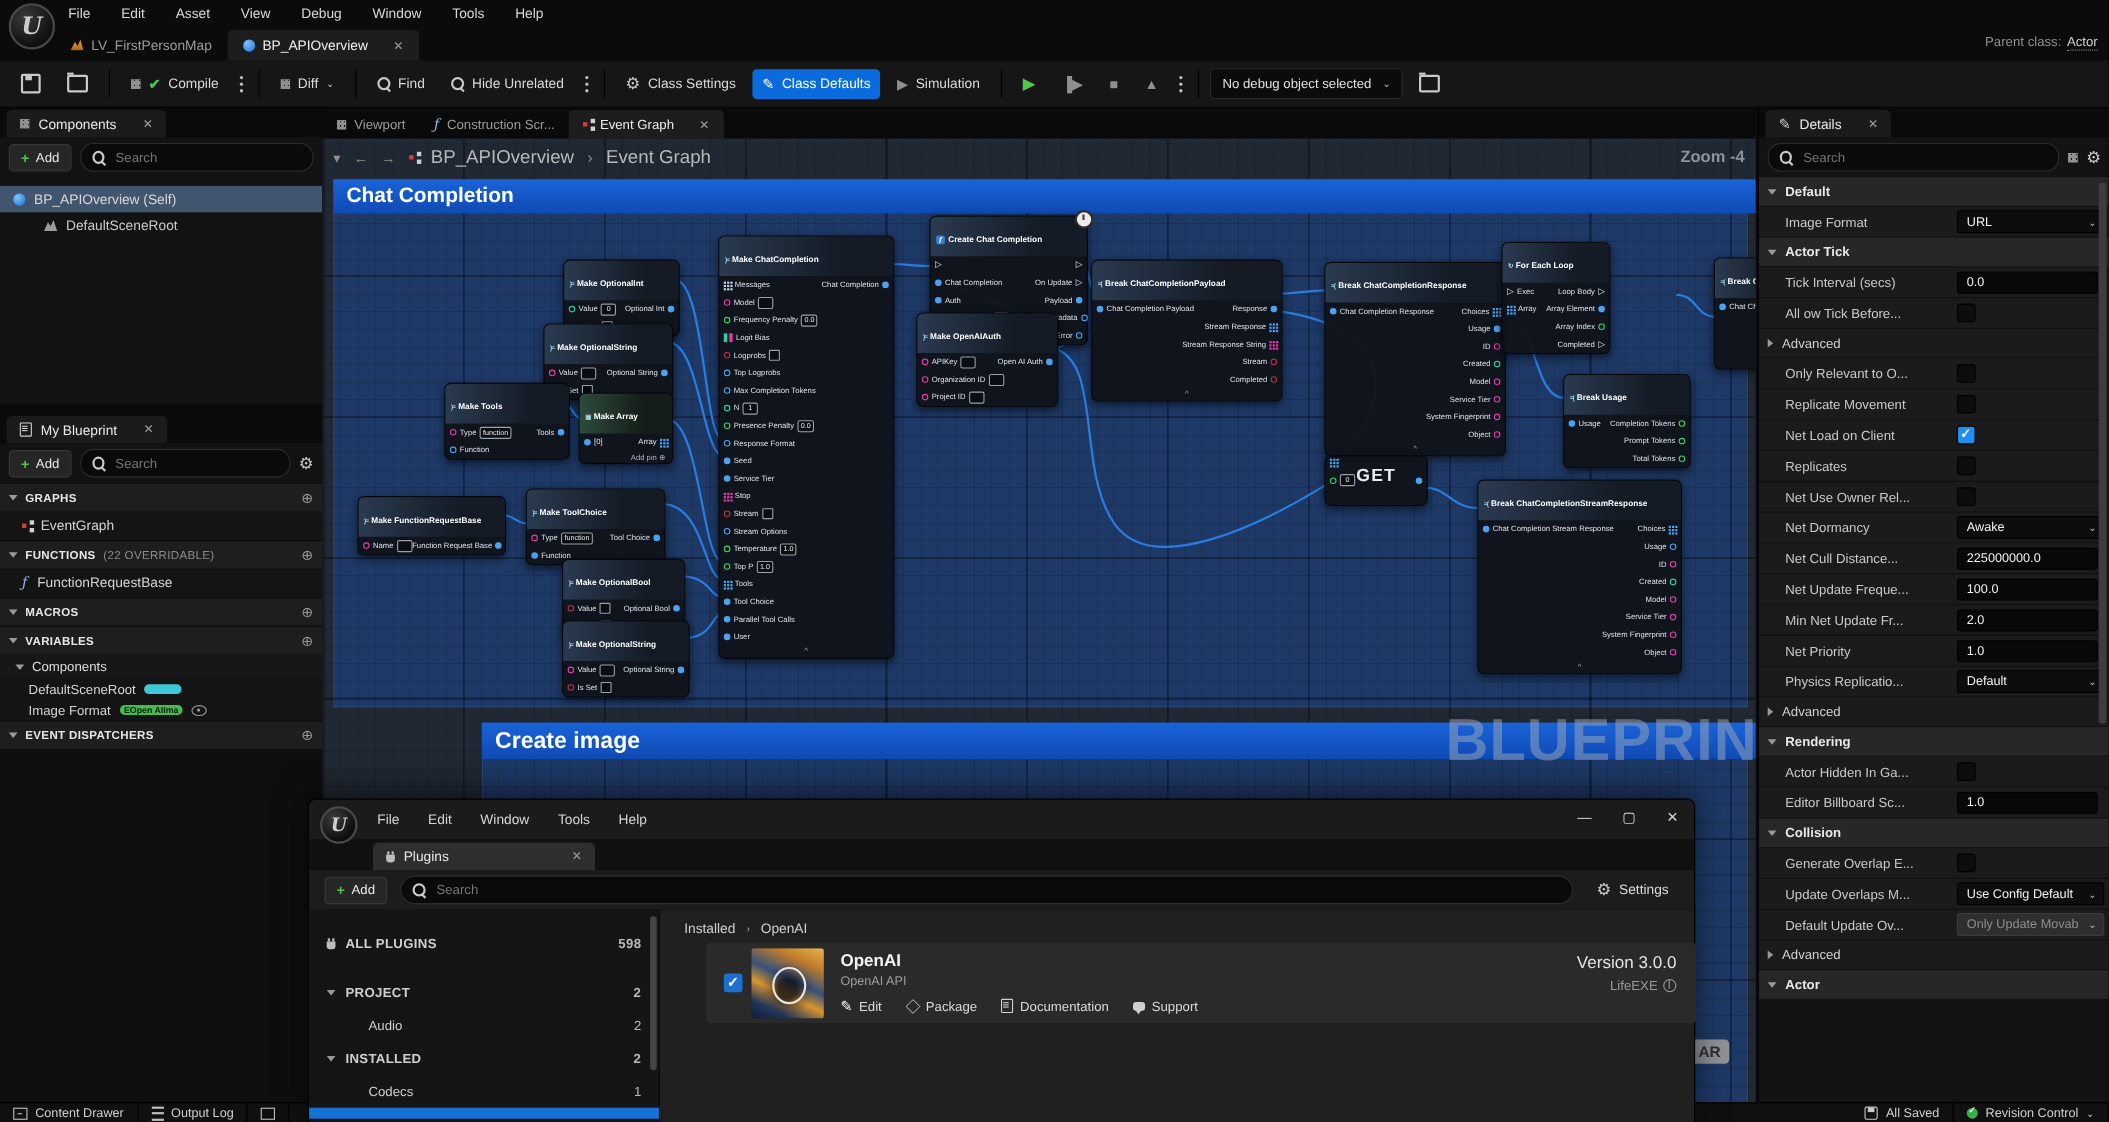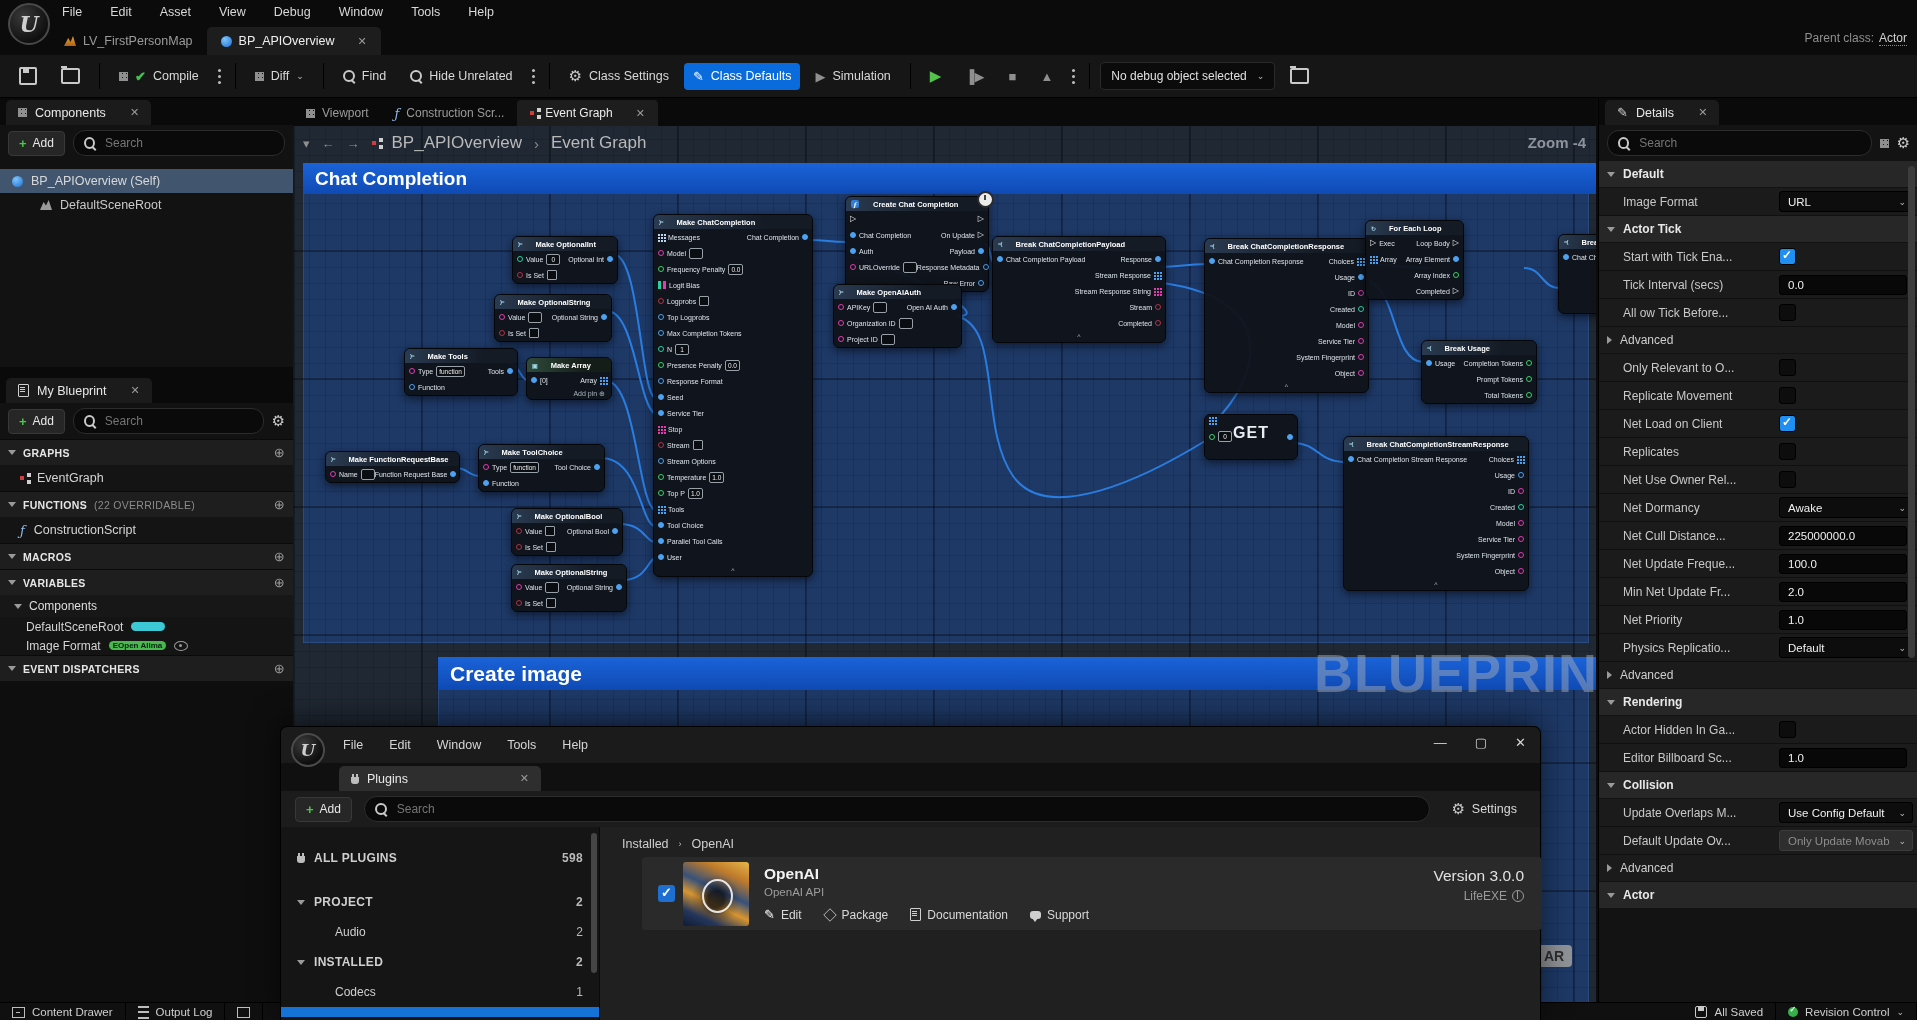--- a/index.html
+++ b/index.html
@@ -88,21 +88,21 @@
   .commenthead{position:absolute;z-index:4;background:linear-gradient(180deg,#1a63d8,#0f4ab4);display:flex;align-items:center;color:#fff;font-weight:bold;padding-left:12px;}
   #breadcrumbbar{position:absolute;left:0;top:0;width:100%;height:34px;z-index:5;display:flex;align-items:center;gap:12px;padding-left:10px;color:#a9a9a9;}
   #breadcrumbbar .bc{font-size:17px;color:#b9b9b9;}
   #breadcrumbbar .bsep{color:#8a8a8a;font-size:15px;}
   #zoomlabel{position:absolute;right:10px;top:8px;z-index:5;color:#8d939c;font-size:15px;font-weight:bold;}
   #watermark{position:absolute;z-index:6;color:rgba(160,170,185,.5);font-weight:bold;font-size:54px;letter-spacing:1px;}
   #frag-ar{position:absolute;z-index:6;background:#8f9296;color:#2e2e2e;font-weight:bold;font-size:14px;border-radius:4px;padding:3px 8px;}
   #wires{position:absolute;left:0;top:0;z-index:4;}
   
   .node{position:absolute;z-index:5;background:rgba(16,19,25,.95);border:1px solid #04060a;border-radius:6px;box-shadow:0 3px 8px rgba(0,0,0,.55);}
-  .nhead{height:14px;display:flex;align-items:center;gap:14px;padding:0 5px;border-radius:5px 5px 0 0;
+  .nhead{height:14px;display:flex;align-items:flex-end;gap:3px;padding:11px 5px;border-radius:5px 5px 0 0;
      background:linear-gradient(90deg,#2a3a50,#141b25 70%);color:#fff;font-size:7.5px;font-weight:bold;white-space:nowrap;overflow:hidden;}
   .nhead.green{background:linear-gradient(90deg,#2e4a3a,#141d18 70%);}
   .nhead .nico{font-size:6px;color:#9fd8e8;font-weight:bold;letter-spacing:-1px;}
   .nhead .fnico{width:8px;height:8px;background:#2f7fd6;border-radius:2px;color:#fff;font-size:6px;display:flex;align-items:center;justify-content:center;font-style:italic;font-family:"DejaVu Serif",serif;}
   .nrow{height:16px;display:flex;align-items:center;justify-content:space-between;padding:0 4px;font-size:7px;color:#dde3ea;}
   .nside{display:flex;align-items:center;gap:3px;white-space:nowrap;}
   .pn{display:inline-block;flex:none;}
   .pc{width:6px;height:6px;border-radius:50%;border:1.5px solid #fff;box-sizing:border-box;}
   .pe{font-size:8px;line-height:8px;}
   .pg{width:2px;height:2px;background:currentColor;box-shadow:3px 0 0 currentColor,6px 0 0 currentColor,0 3px 0 currentColor,3px 3px 0 currentColor,6px 3px 0 currentColor,0 6px 0 currentColor,3px 6px 0 currentColor,6px 6px 0 currentColor;margin-right:5px;margin-bottom:5px;}
@@ -345,21 +345,21 @@
             <span>EventGraph</span>
           </div>
           <div class="sechdr">
             <span class="tri"></span>
             <span>FUNCTIONS</span>
             <span class="suffix">(22 OVERRIDABLE)</span>
             <span class="oplus">⊕</span>
           </div>
           <div class="itemrow">
             <span class="fnicon">ƒ</span>
-            <span>ConstructionScript</span>
+            <span>FunctionRequestBase</span>
           </div>
           <div class="sechdr">
             <span class="tri"></span>
             <span>MACROS</span>
             <span class="oplus">⊕</span>
           </div>
           <div class="sechdr">
             <span class="tri"></span>
             <span>VARIABLES</span>
             <span class="oplus">⊕</span>
@@ -1201,26 +1201,20 @@
               <span>URL</span>
               <span class="chev">⌄</span>
             </div>
           </div>
         </div>
         <div class="dh">
           <span class="tri"></span>
           <span>Actor Tick</span>
         </div>
         <div class="drow">
-          <div class="dlab">Start with Tick Ena...</div>
-          <div class="dval">
-            <span class="chk on"></span>
-          </div>
-        </div>
-        <div class="drow">
           <div class="dlab">Tick Interval (secs)</div>
           <div class="dval">
             <div class="din">0.0</div>
           </div>
         </div>
         <div class="drow">
           <div class="dlab">All ow Tick Before...</div>
           <div class="dval">
             <span class="chk"></span>
           </div>
@@ -1317,20 +1311,26 @@
         </div>
         <div class="drow">
           <div class="dlab">Editor Billboard Sc...</div>
           <div class="dval">
             <div class="din">1.0</div>
           </div>
         </div>
         <div class="dh">
           <span class="tri"></span>
           <span>Collision</span>
+        </div>
+        <div class="drow">
+          <div class="dlab">Generate Overlap E...</div>
+          <div class="dval">
+            <span class="chk"></span>
+          </div>
         </div>
         <div class="drow">
           <div class="dlab">Update Overlaps M...</div>
           <div class="dval">
             <div class="dsel">
               <span>Use Config Default</span>
               <span class="chev">⌄</span>
             </div>
           </div>
         </div>

